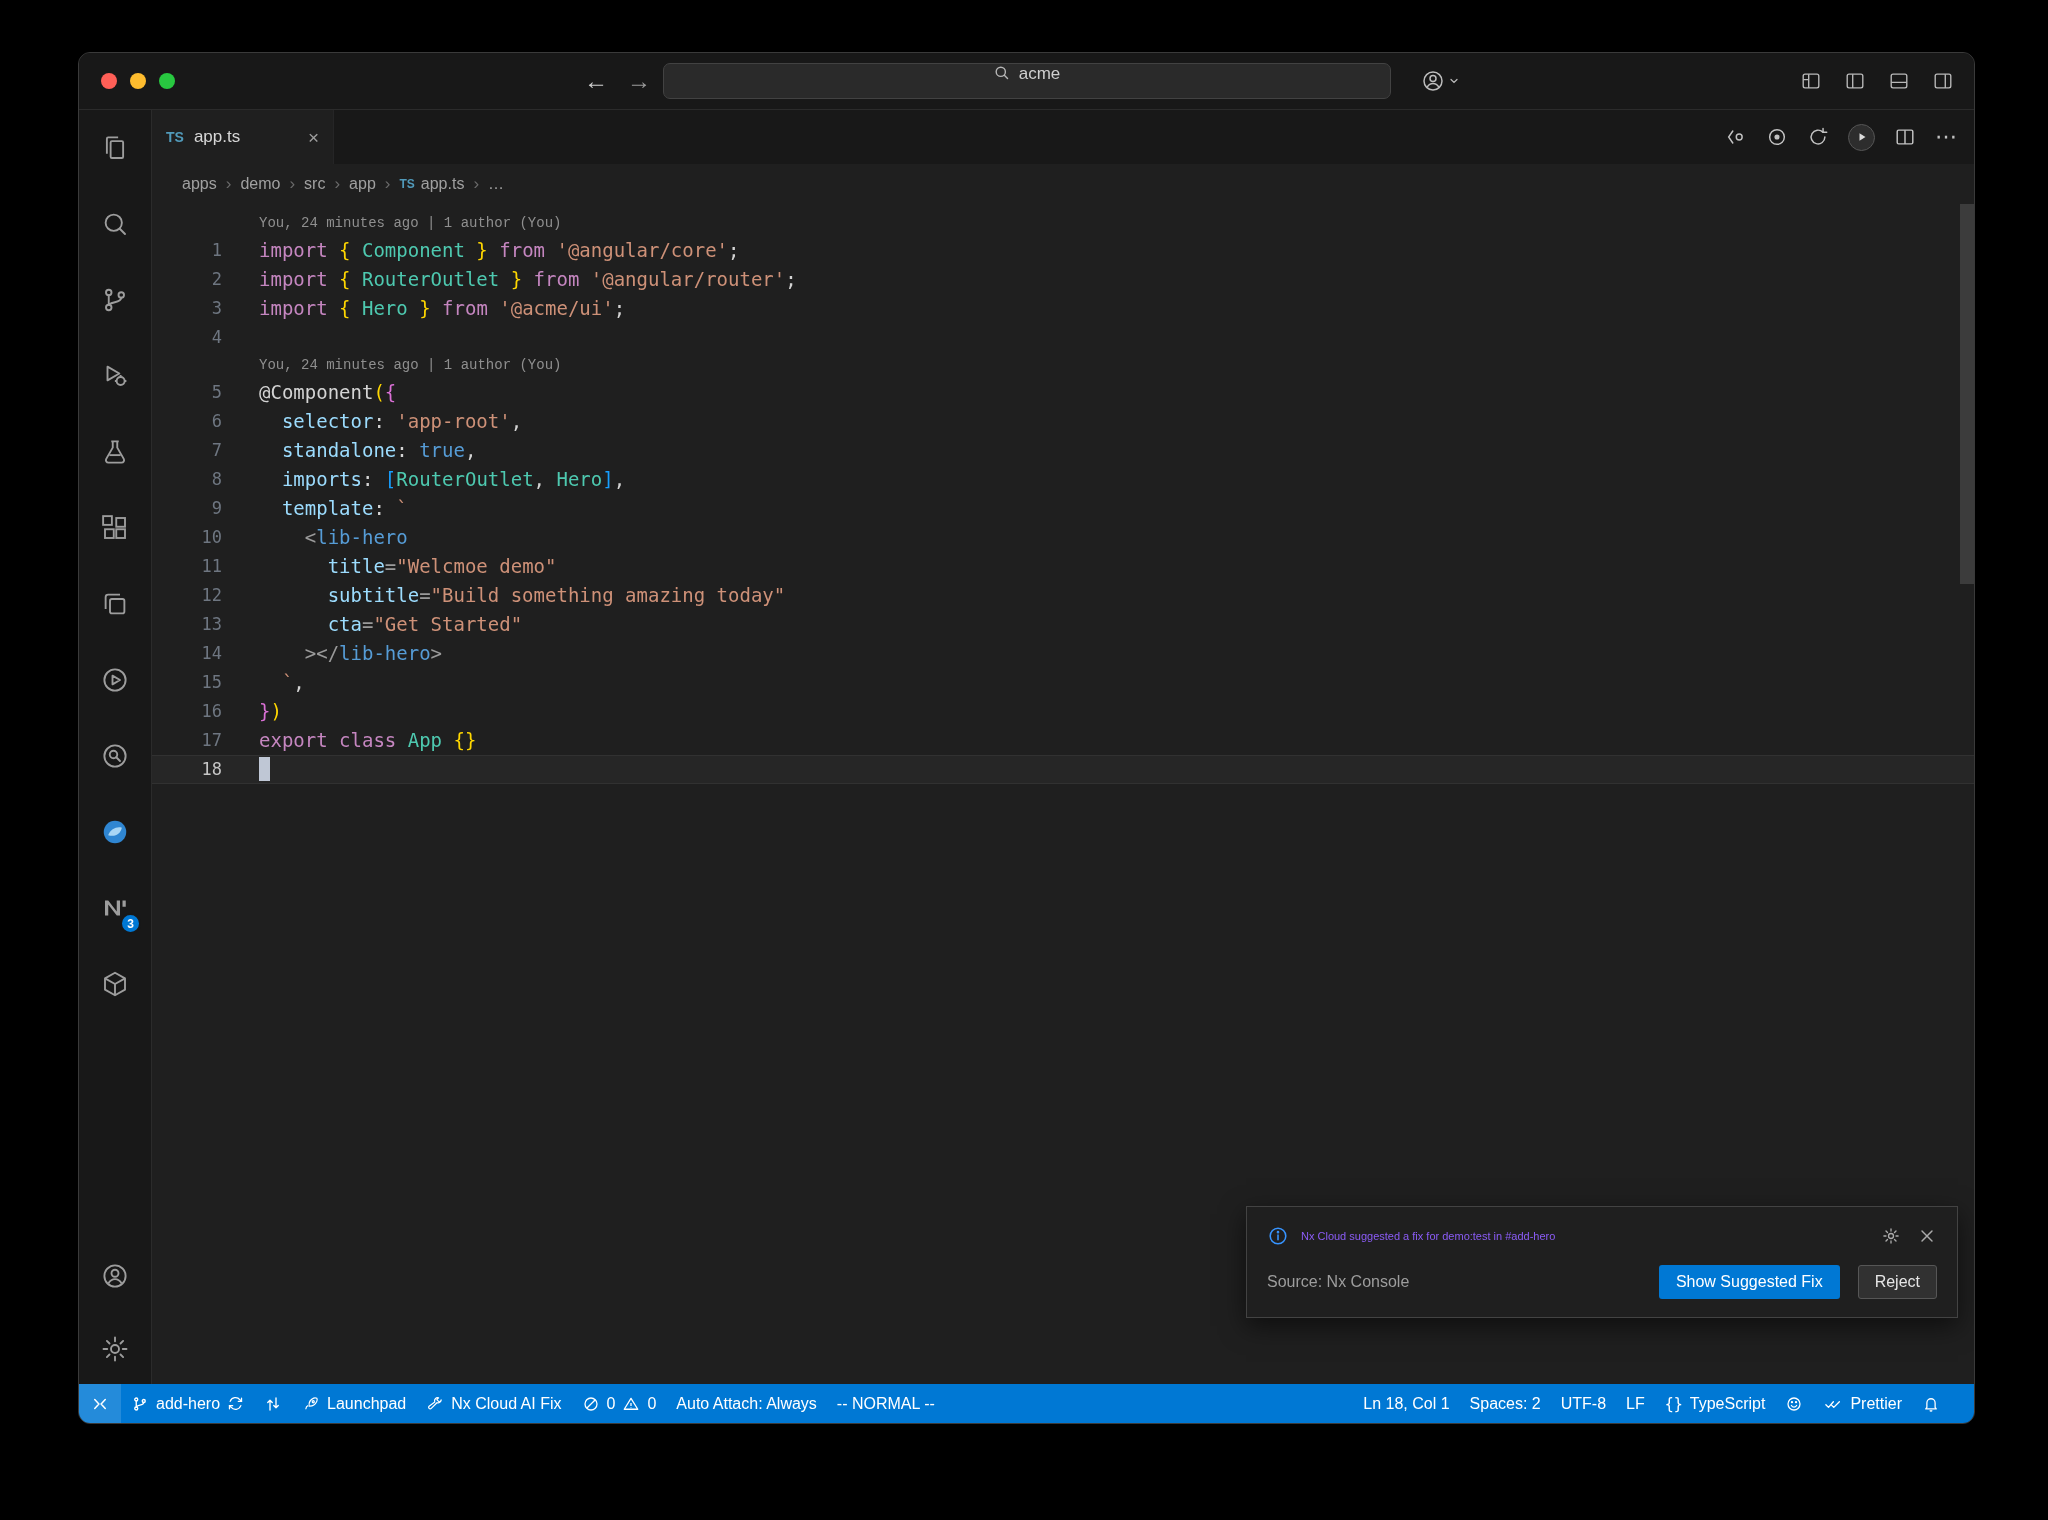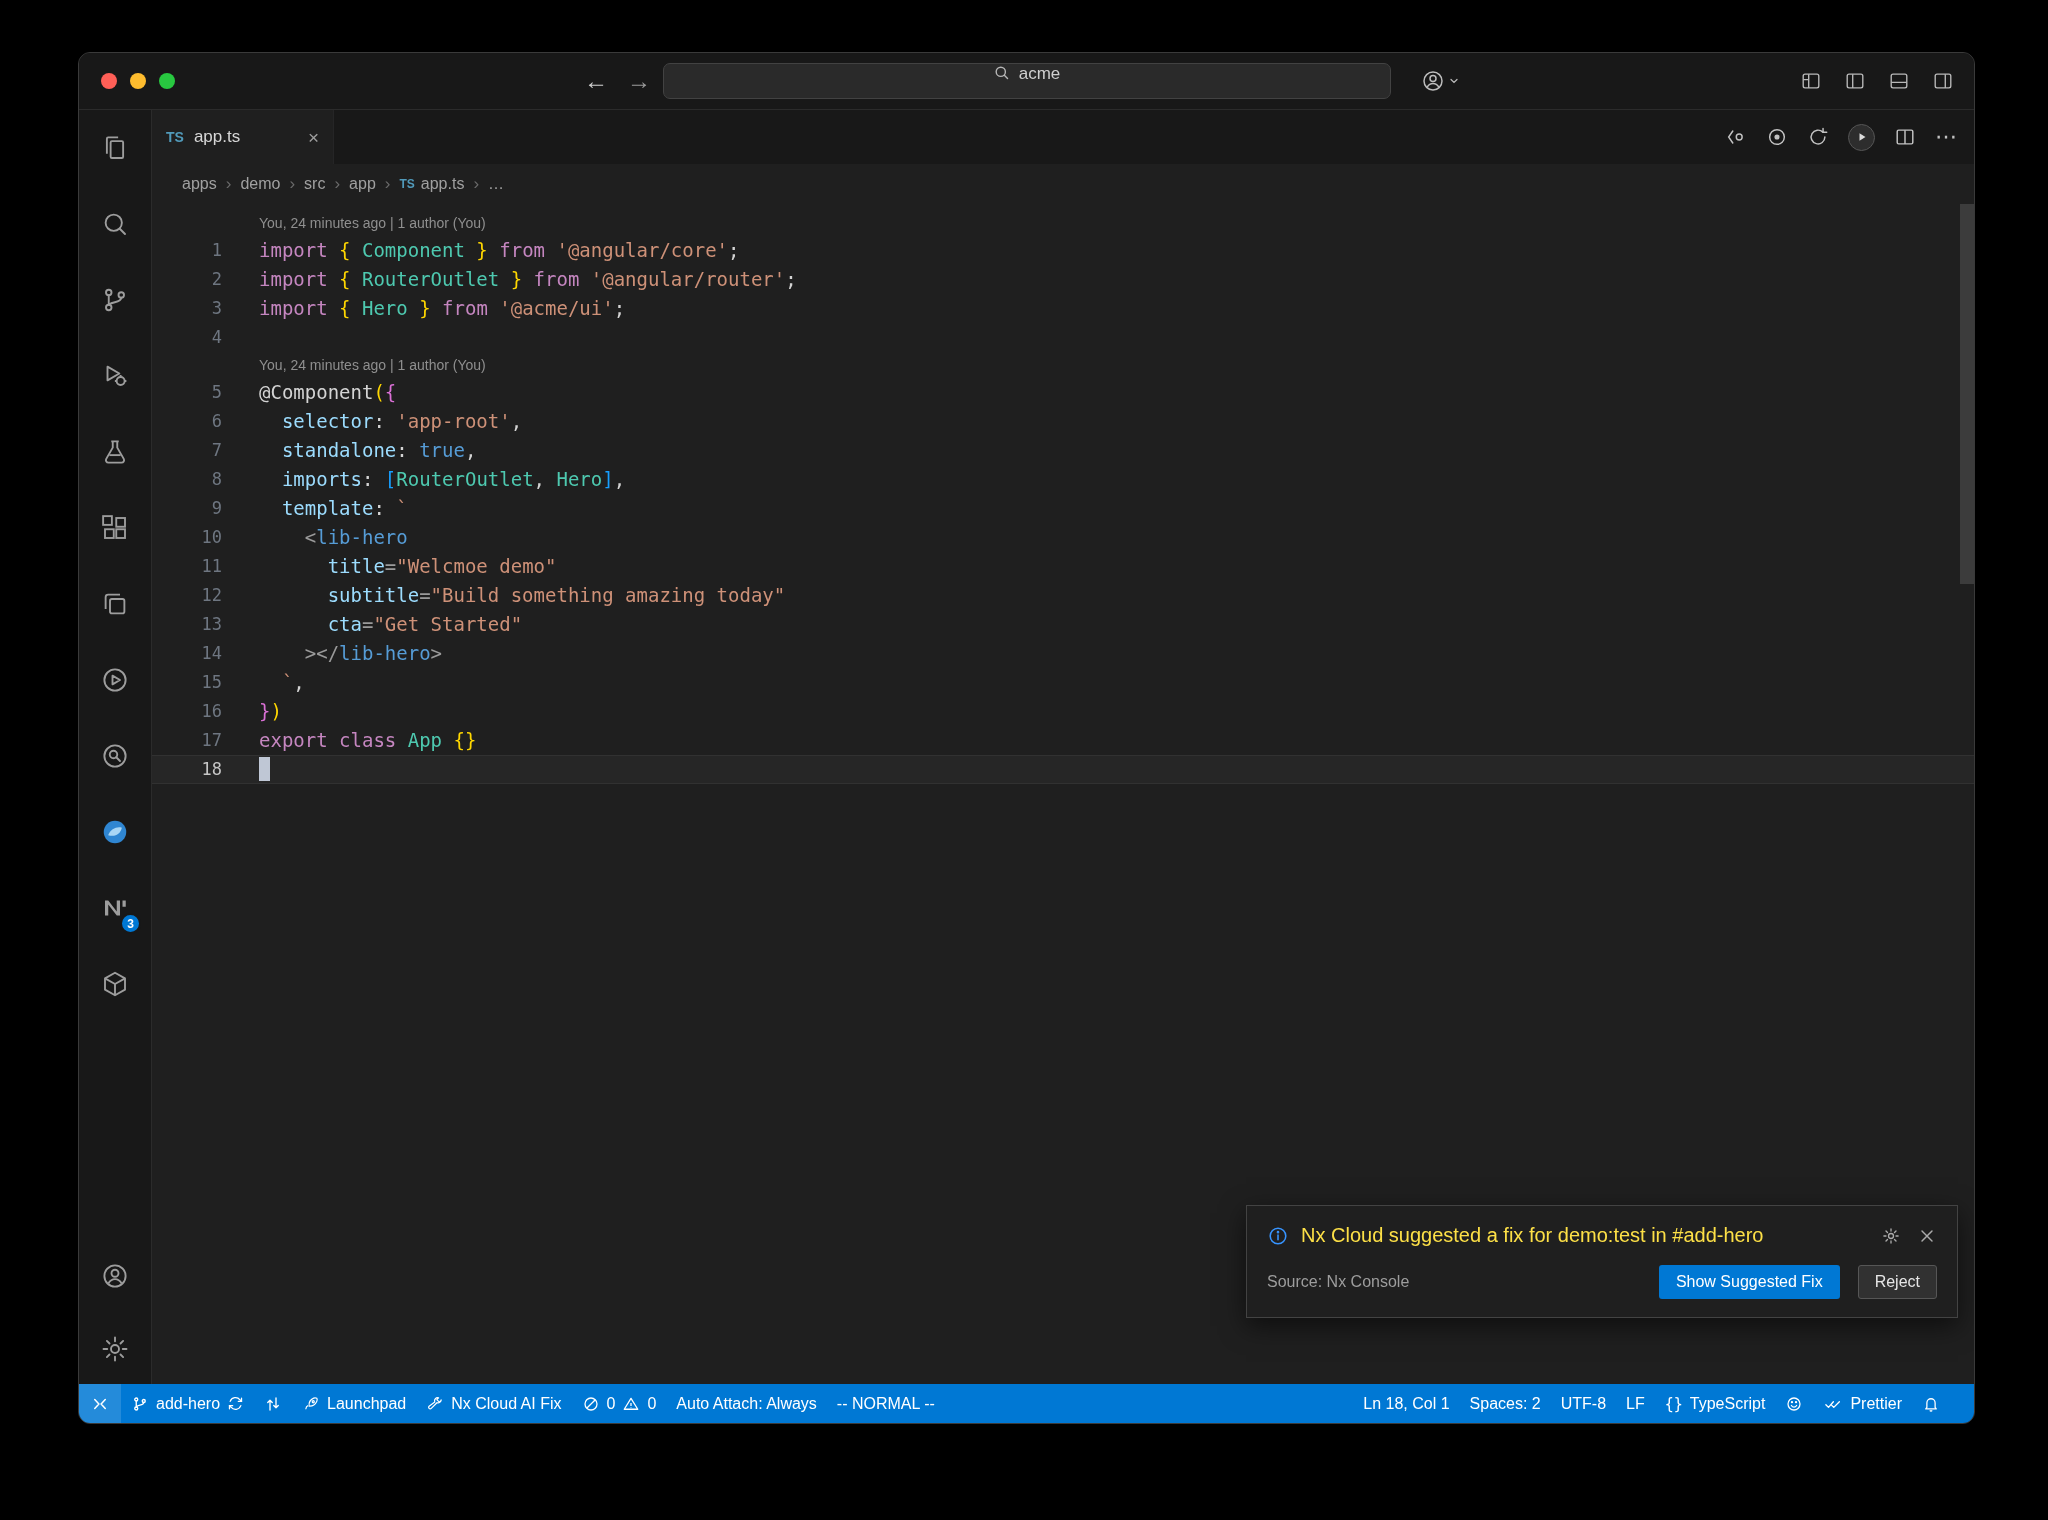--- a/index.html
+++ b/index.html
@@ -37,34 +37,34 @@
   .run-pill{width:27px;height:27px;border-radius:50%;background:#2d2d2d;border:1px solid #555;display:flex;align-items:center;justify-content:center;box-sizing:border-box;}
   .breadcrumbar{flex:0 0 40px;display:flex;align-items:center;padding-left:30px;gap:9px;color:#a0a0a0;font-size:16px;background:#1f1f1f;}
   .bc-sep{color:#6a6a6a;font-size:17px;}
   .bc-item{display:flex;align-items:center;gap:6px;}
   .bc-ts{color:#519aba;font-weight:bold;font-size:12px;}
   
   .editorarea{flex:1;position:relative;overflow:hidden;background:#1f1f1f;}
   .code-area{position:absolute;inset:0;padding-top:6px;}
   .crow{display:flex;height:29px;line-height:29px;white-space:pre;font-family:"DejaVu Sans Mono",monospace;font-size:19px;color:#d4d4d4;}
   .lensrow{height:26px;line-height:26px;}
-  .lensrow .ctext{font-family:Liberation Sans, sans-serif;font-size:14px;color:#8f8f8f;}
+  .lensrow .ctext{font-family:Liberation Mono, monospace;font-size:14px;color:#8f8f8f;}
   .gut{flex:0 0 107px;box-sizing:border-box;padding-right:37px;text-align:right;color:#6e7681;font-size:17px;}
   .active{background:rgba(255,255,255,0.035);box-shadow:inset 0 1px 0 rgba(255,255,255,0.05),inset 0 -1px 0 rgba(255,255,255,0.05);}
   .active .gut{color:#c6c6c6;}
   .cursor{display:inline-block;width:11px;height:24px;background:#bfc7d5;vertical-align:middle;margin-top:-4px;}
   .tk-kw{color:#c586c0}.tk-ty{color:#4ec9b0}.tk-st{color:#ce9178}.tk-pr{color:#9cdcfe}
   .tk-cn{color:#569cd6}.tk-pl{color:#d4d4d4}.tk-pu{color:#9a9a9a}
   .tk-b1{color:#ffd700}.tk-b2{color:#da70d6}.tk-b3{color:#179fff}
   .scroll-thumb{position:absolute;right:0;top:0;width:14px;height:380px;background:rgba(121,121,121,0.32);}
   
   .toast{position:absolute;right:16px;bottom:66px;width:712px;background:#1f1f1f;border:1px solid #434343;
     box-shadow:0 8px 24px rgba(0,0,0,.55);padding:18px 20px;box-sizing:border-box;z-index:5;}
   .toast-head{display:flex;align-items:center;gap:12px;}
-  .toast-title{color:#fde047;font-size:20px;flex:1;}
+  .toast-title{color:#8b5cf6;font-size:11px;flex:1;}
   .toast-headicons{display:flex;gap:16px;color:#ababab;}
   .toast-foot{display:flex;align-items:center;margin-top:18px;gap:12px;}
   .toast-source{color:#9d9d9d;font-size:16px;flex:1;}
   .btn{font-size:16px;padding:7px 16px;border-radius:3px;border:1px solid transparent;margin-left:6px;}
   .btn-primary{background:#0078d4;color:#fff;}
   .btn-secondary{background:#313131;border-color:#565656;color:#e6e6e6;}
   
   .statusbar{flex:0 0 39px;background:#0078d4;color:#ffffff;display:flex;align-items:center;font-size:16px;}
   .sb-left,.sb-right{display:flex;align-items:center;height:100%;}
   .sb-right{margin-left:auto;padding-right:24px;}

